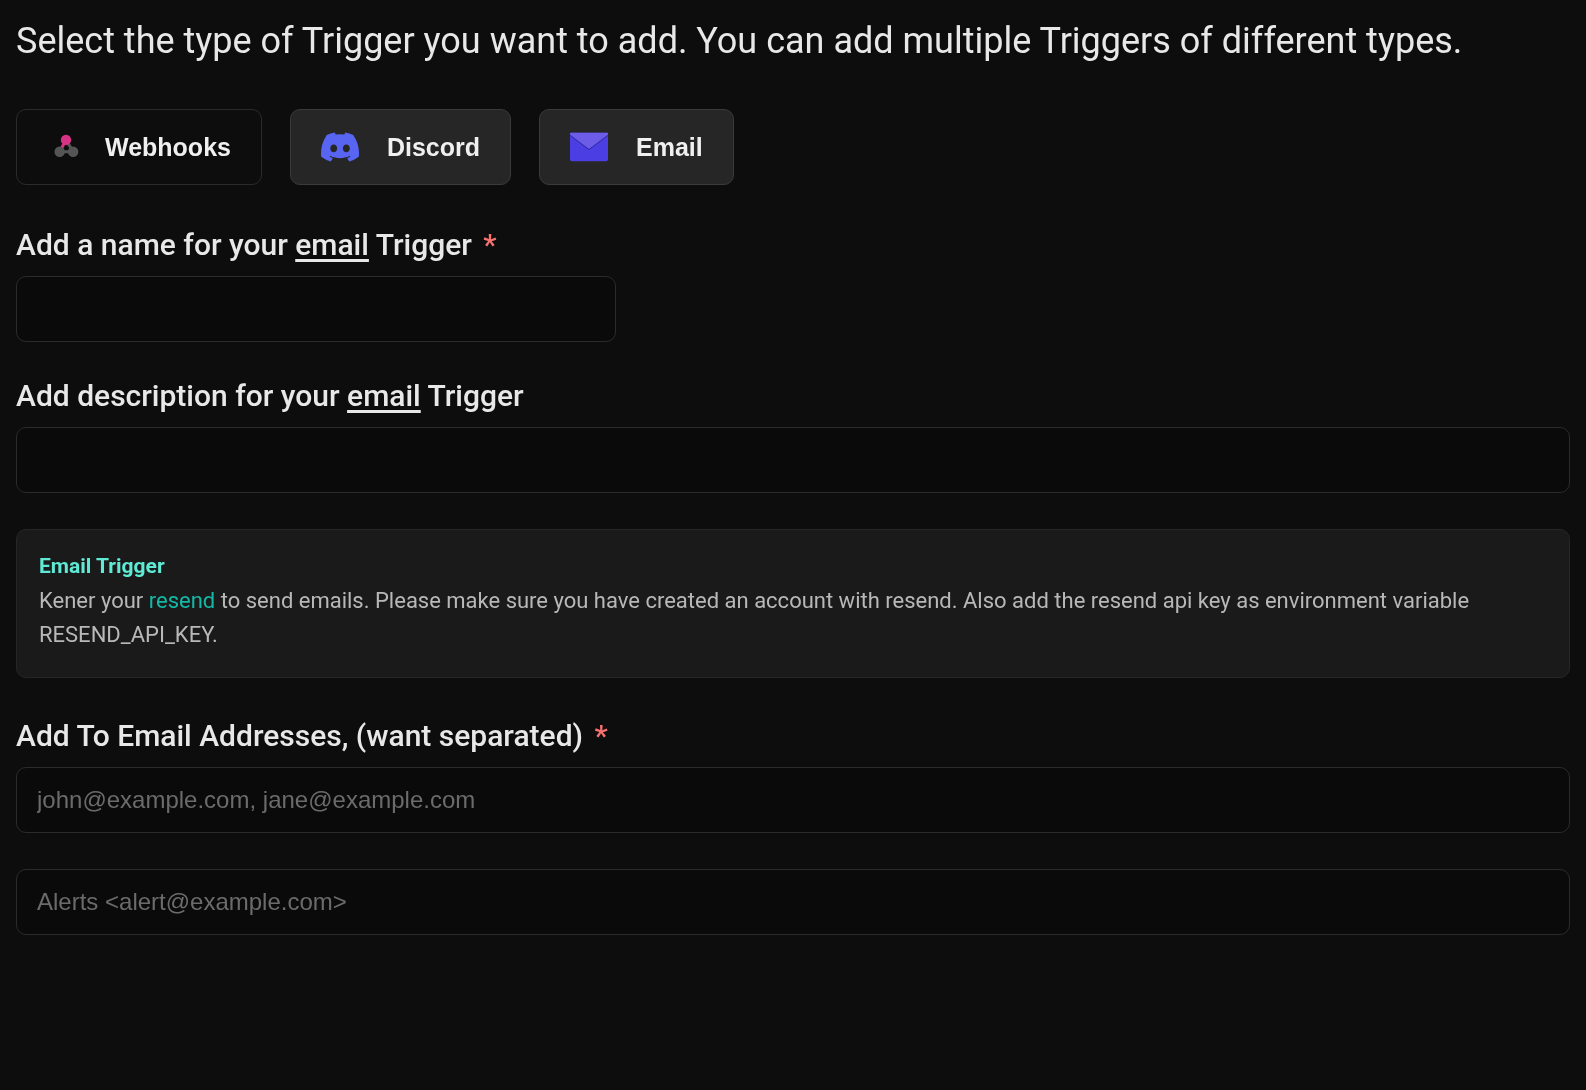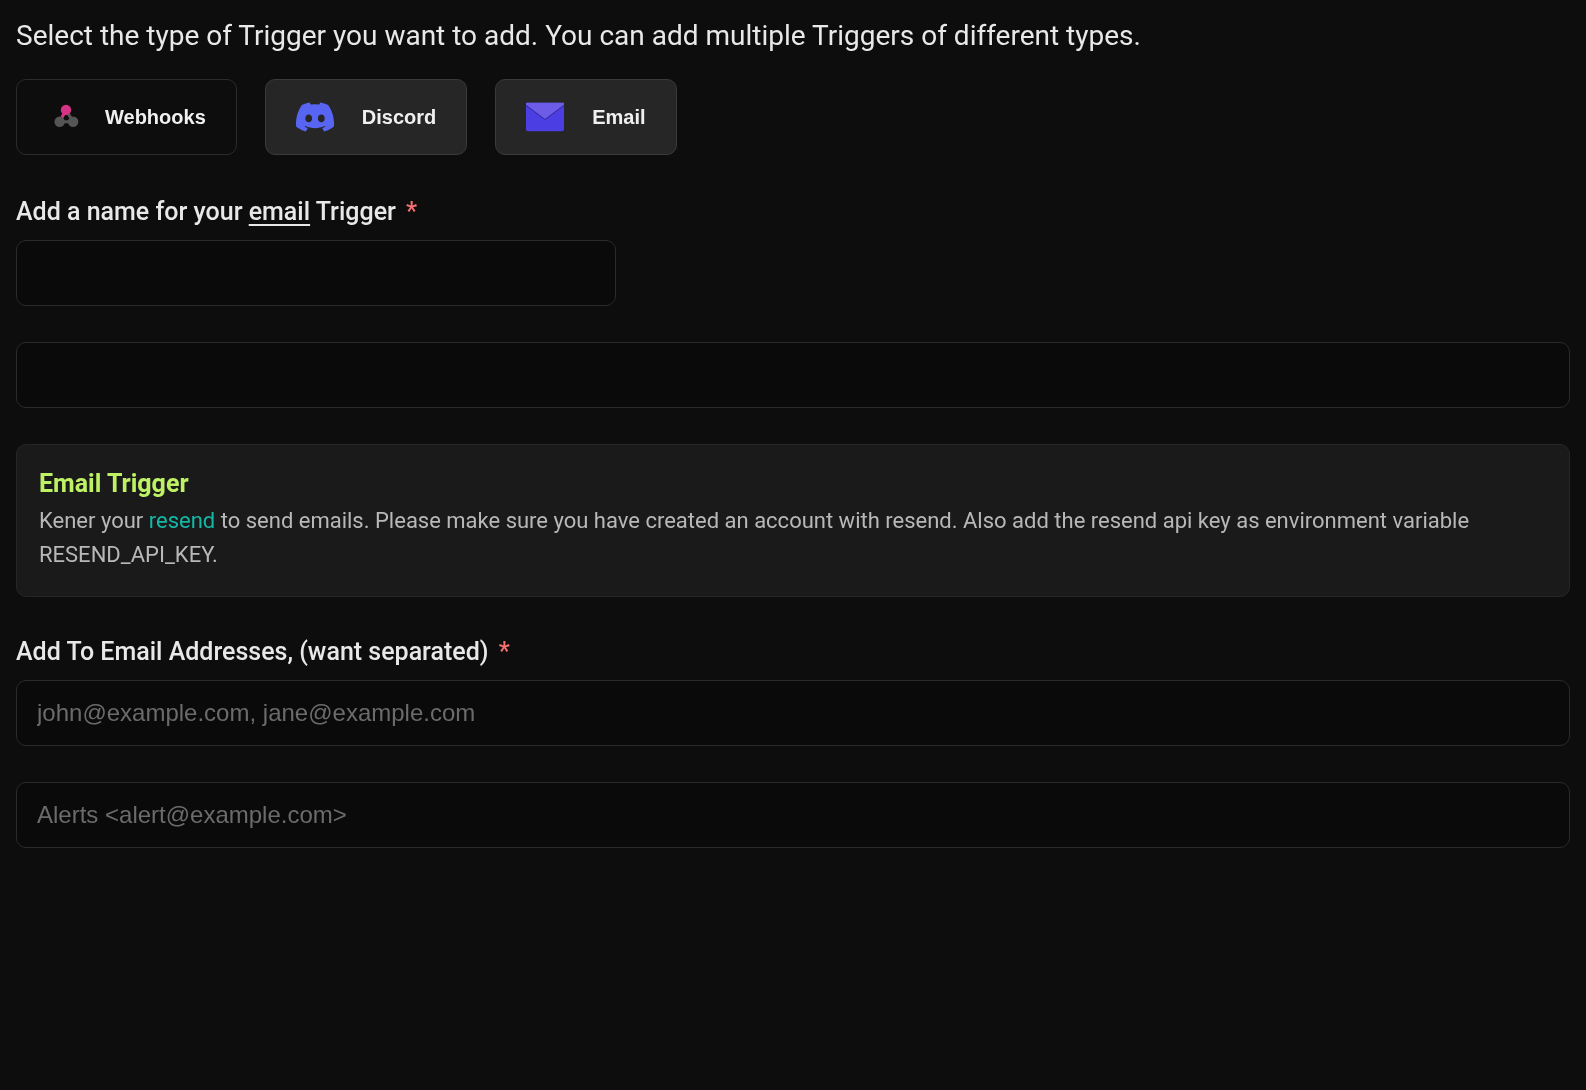--- a/index.html
+++ b/index.html
@@ -10,61 +10,61 @@
     body {
       background-color: #0d0d0d;
       color: #e5e5e5;
       font-family: -apple-system, BlinkMacSystemFont, "Segoe UI", Roboto, Helvetica, Arial, sans-serif;
       padding: 16px;
       font-size: 20px;
       width: 1586px;
       height: 1090px;
     }
     .instructions {
-      font-size: 28px;
+      font-size: 36px;
       font-weight: 400;
       color: #e8e8e8;
-      margin-bottom: 24px;
+      margin-bottom: 43px;
       line-height: 1.4;
     }
     .trigger-types {
       display: flex;
       gap: 28px;
       margin-bottom: 42px;
     }
     .trigger-btn {
       display: inline-flex;
       align-items: center;
       gap: 20px;
       padding: 18px 30px;
       border-radius: 10px;
       border: 1px solid #2b2b2b;
       background: transparent;
       color: #f0f0f0;
-      font-size: 20px;
+      font-size: 25px;
       font-weight: 600;
       cursor: pointer;
     }
     .trigger-btn.selected {
       background: #262626;
       border-color: #3a3a3a;
       gap: 28px;
     }
     .trigger-btn .icon {
       width: 38px;
       height: 38px;
       display: inline-flex;
       align-items: center;
       justify-content: center;
     }
     .form-group {
       margin-bottom: 36px;
     }
     .form-label {
-      font-size: 25px;
+      font-size: 30px;
       font-weight: 500;
       color: #e8e8e8;
       margin-bottom: 14px;
       display: block;
     }
     .form-label .underline-word {
       text-decoration: underline;
       text-underline-offset: 4px;
     }
     .form-label .req {
@@ -88,23 +88,23 @@
       width: 600px;
     }
     .info-box {
       background: #1a1a1a;
       border: 1px solid #262626;
       border-radius: 10px;
       padding: 24px 22px;
       margin-bottom: 40px;
     }
     .info-box .title {
-      font-size: 25px;
+      font-size: 21px;
       font-weight: 700;
-      color: #bef264;
+      color: #5eead4;
       margin-bottom: 6px;
     }
     .info-box .desc {
       font-size: 22px;
       color: #b8b8b8;
       line-height: 1.55;
     }
     .info-box .desc a {
       color: #14b8a6;
       text-decoration: none;
@@ -155,20 +155,23 @@
 </div>
 
 <div class="form-group">
   <label class="form-label">
     <span>Add a name for your </span><span class="underline-word">email</span><span> Trigger </span><span class="req">*</span>
   </label>
   <input class="input narrow" type="text" value="" style="">
 </div>
 
 <div class="form-group">
+  <label class="form-label">
+    <span>Add description for your </span><span class="underline-word">email</span><span> Trigger</span>
+  </label>
   <input class="input" type="text" value="" style="">
 </div>
 
 <div class="info-box">
   <div class="title">Email Trigger</div>
   <div class="desc">
     <span>Kener your </span><a href="#">resend</a><span> to send emails. Please make sure you have created an account with resend. Also add the resend api key as environment variable RESEND_API_KEY.</span>
   </div>
 </div>
 

